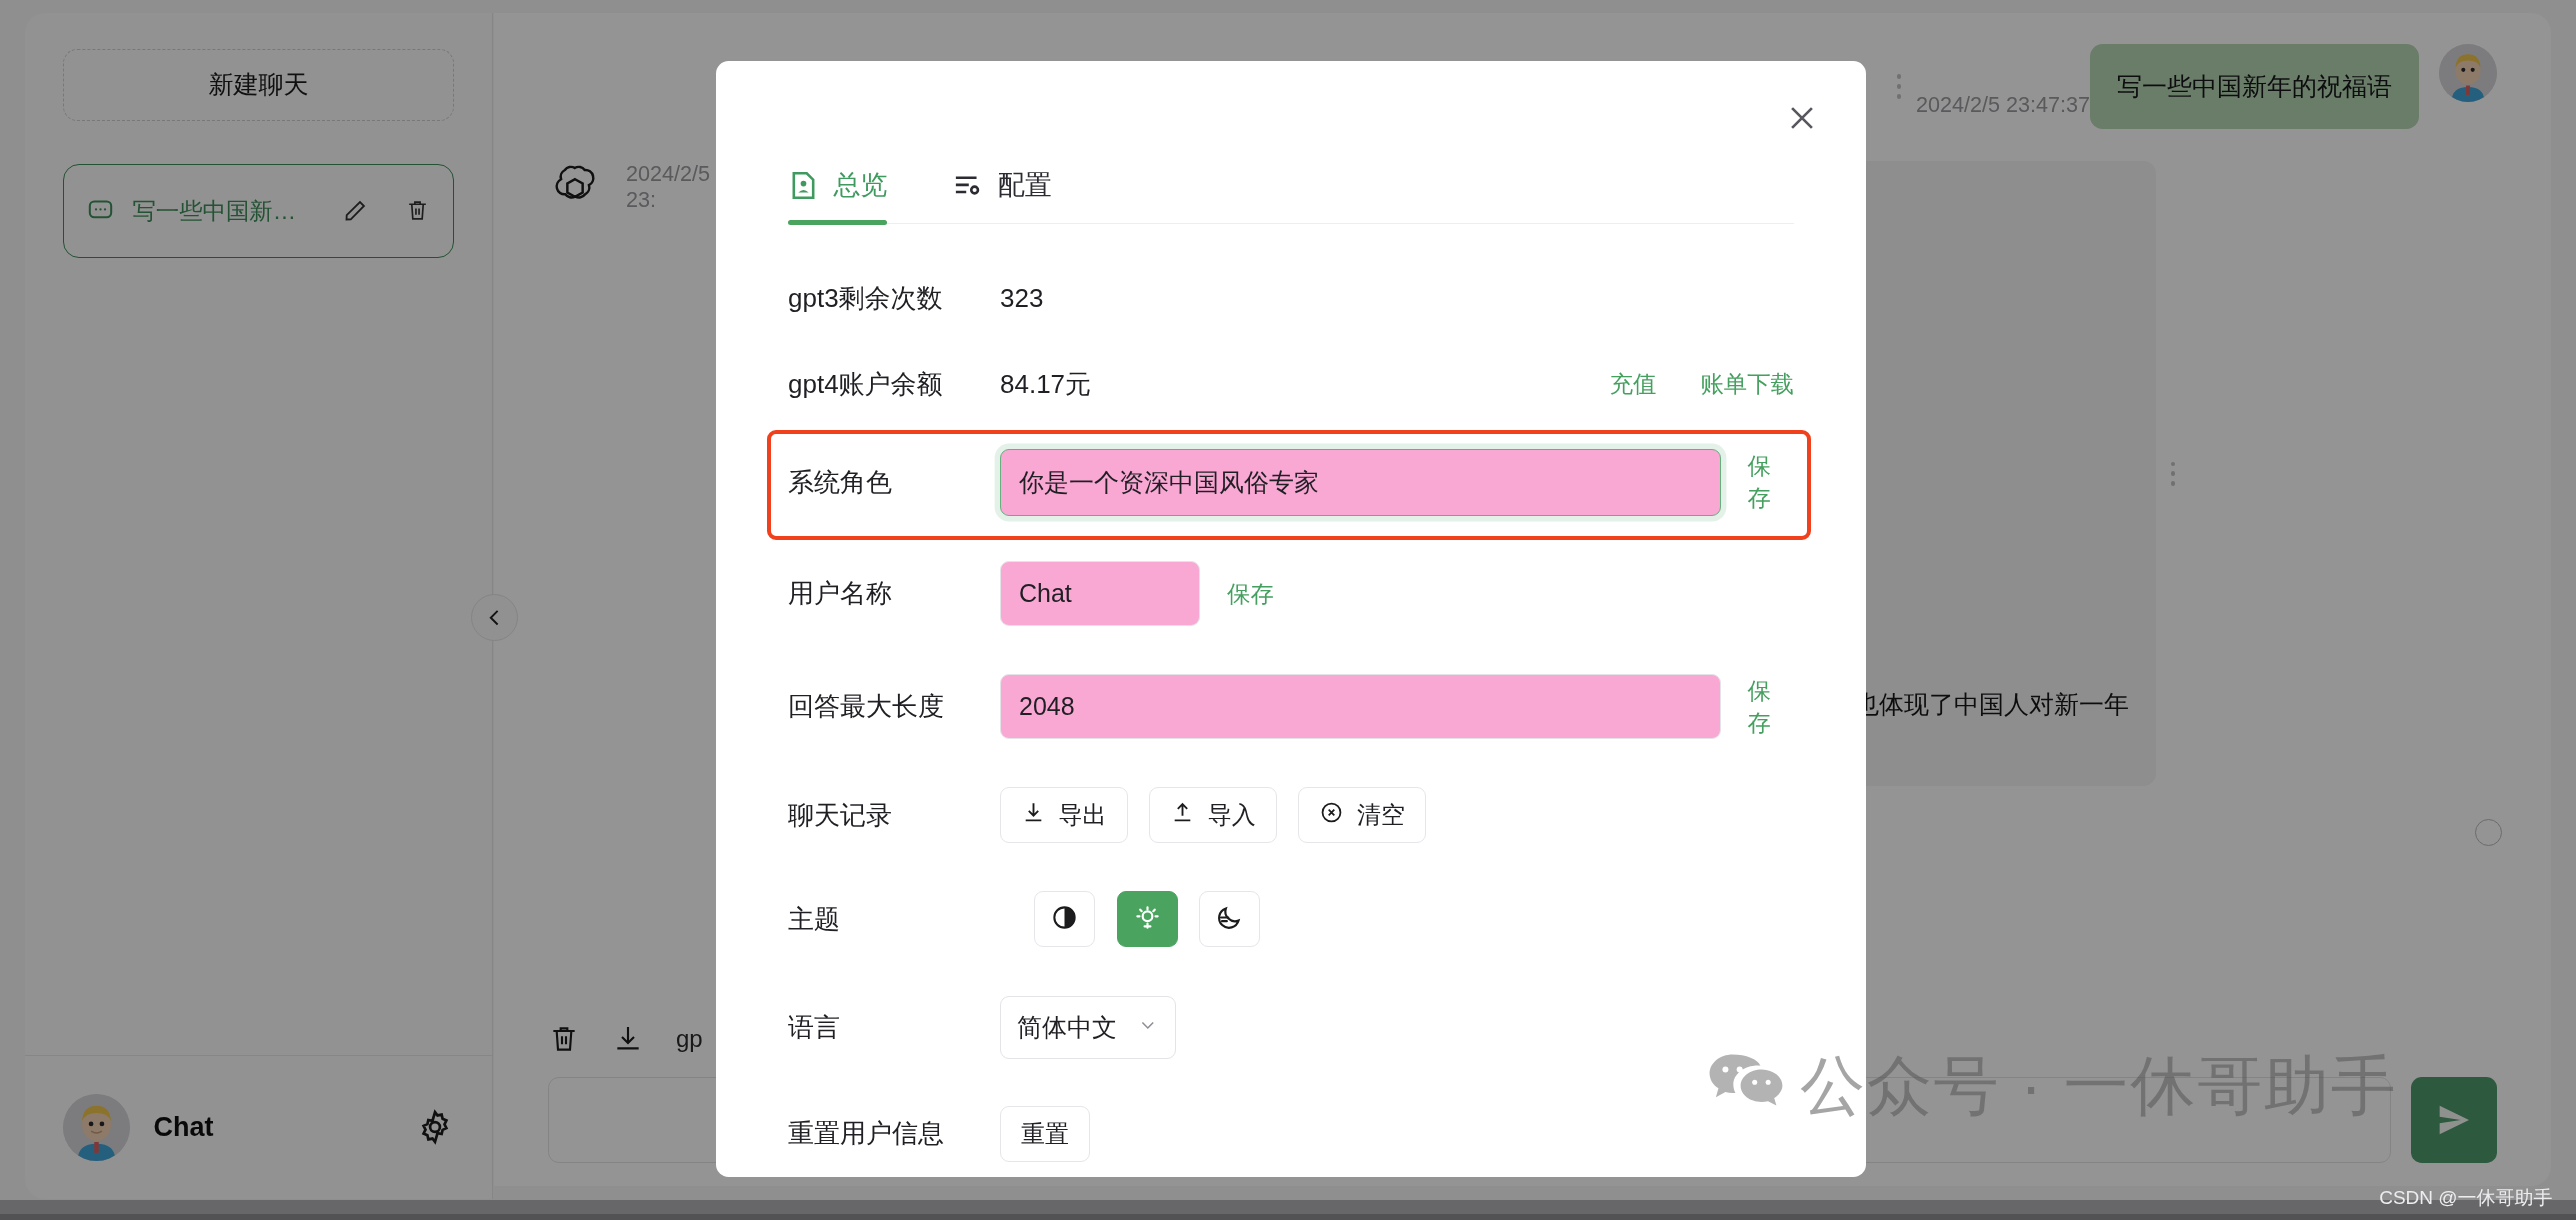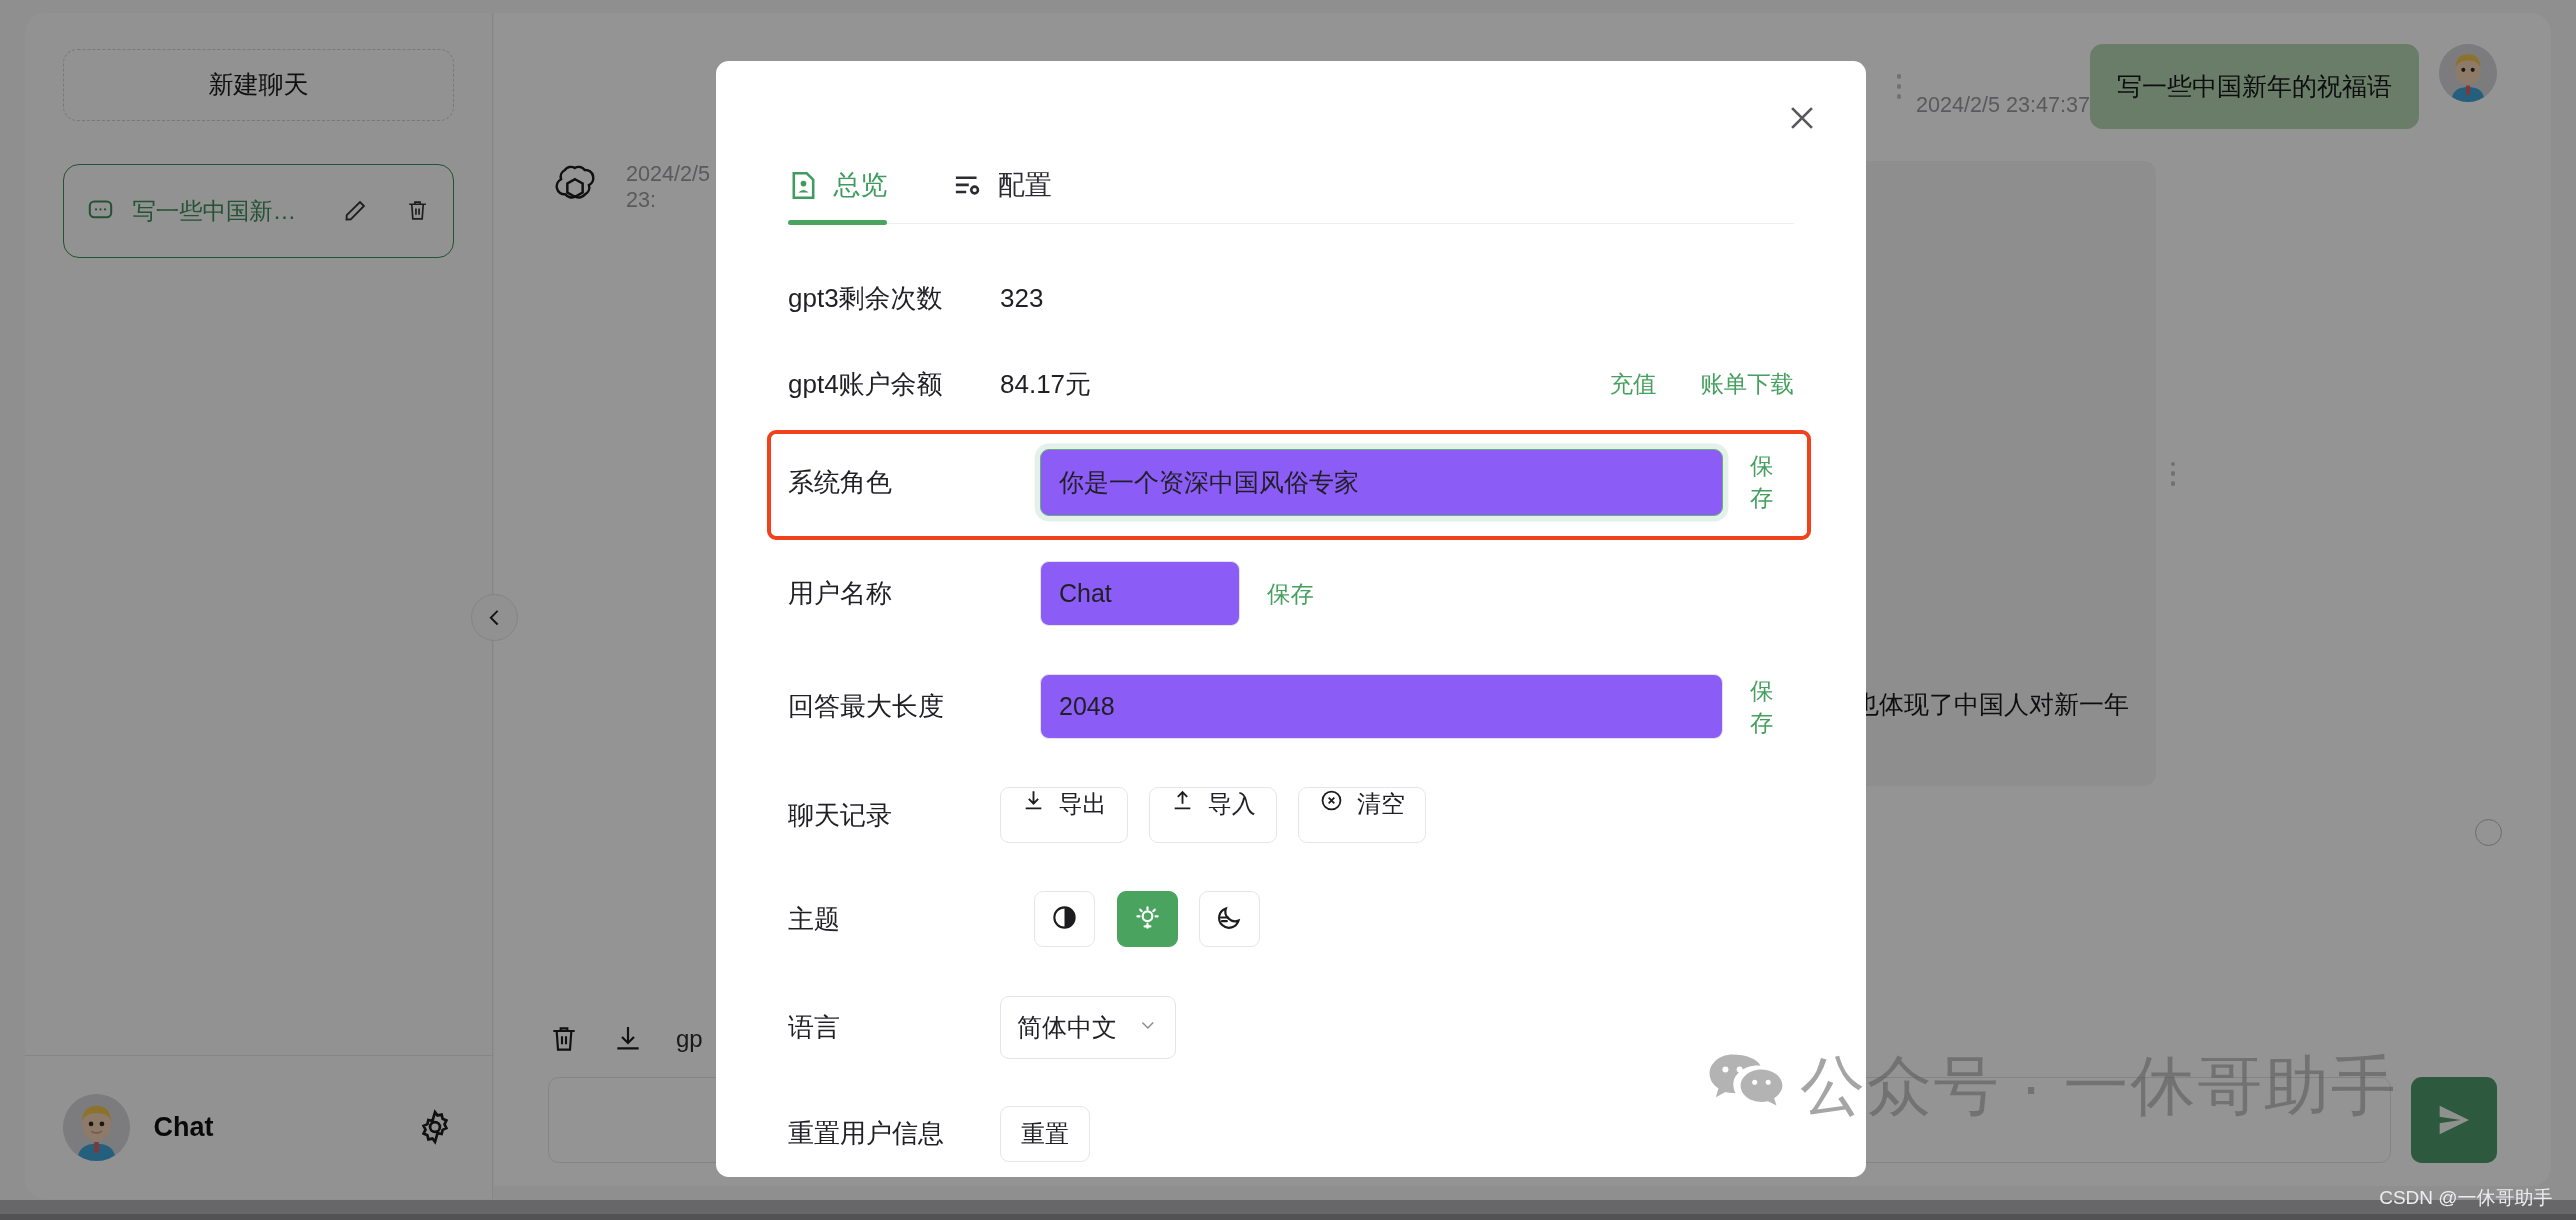--- a/index.html
+++ b/index.html
@@ -209,24 +209,24 @@
     width: 212px; flex: 0 0 212px;
     font-size: 26px; color: #1f1f24;
   }
   .row-value { font-size: 26px; color: #1f1f24; }
   .row-right-links { margin-left: auto; display: flex; gap: 44px; align-items: flex-end; }
   .link-green { font-size: 23.4px; color: #45a05f; cursor: pointer; }
 
   .txt-input {
     height: 65px;
     border: 0.9px solid #e4e4e8; border-radius: 9px;
-    background: #8b5cf6;
+    background: #f9a8d4;
     display: flex; align-items: center;
     padding: 0 18px;
-    font-size: 25px; color: #1f1f24; margin-left: 40px;
+    font-size: 25px; color: #1f1f24;
   }
   .txt-input.focus {
     border: 0.9px solid #66b07d;
     box-shadow: 0 0 0 5.4px rgba(104,178,126,0.18);
   }
   .w-sys { width: 725px; height: 67px; }
   .w-user { width: 200px; }
   .w-len { width: 725px; }
 
   .save-link { font-size: 23.4px; color: #45a05f; cursor: pointer; margin-left: 27px; }
@@ -238,21 +238,21 @@
     border: 4.5px solid #f0411c;
     border-radius: 9px;
     z-index: 22;
     pointer-events: none;
   }
 
   .btn-ghost {
     height: 56px;
     border: 0.9px solid #e6e6ea; border-radius: 9px;
     background: #fff;
-    display: inline-flex; gap: 12.6px;
+    display: inline-flex; align-items: center; gap: 12.6px;
     padding: 0 20px;
     font-size: 24px; color: #1f1f24; cursor: pointer;
   }
   .btn-row { display: flex; gap: 21.6px; }
 
   .theme-btn {
     width: 61px; height: 56px;
     border: 0.9px solid #e6e6ea; border-radius: 9px;
     background: #fff;
     display: flex; align-items: center; justify-content: center;

